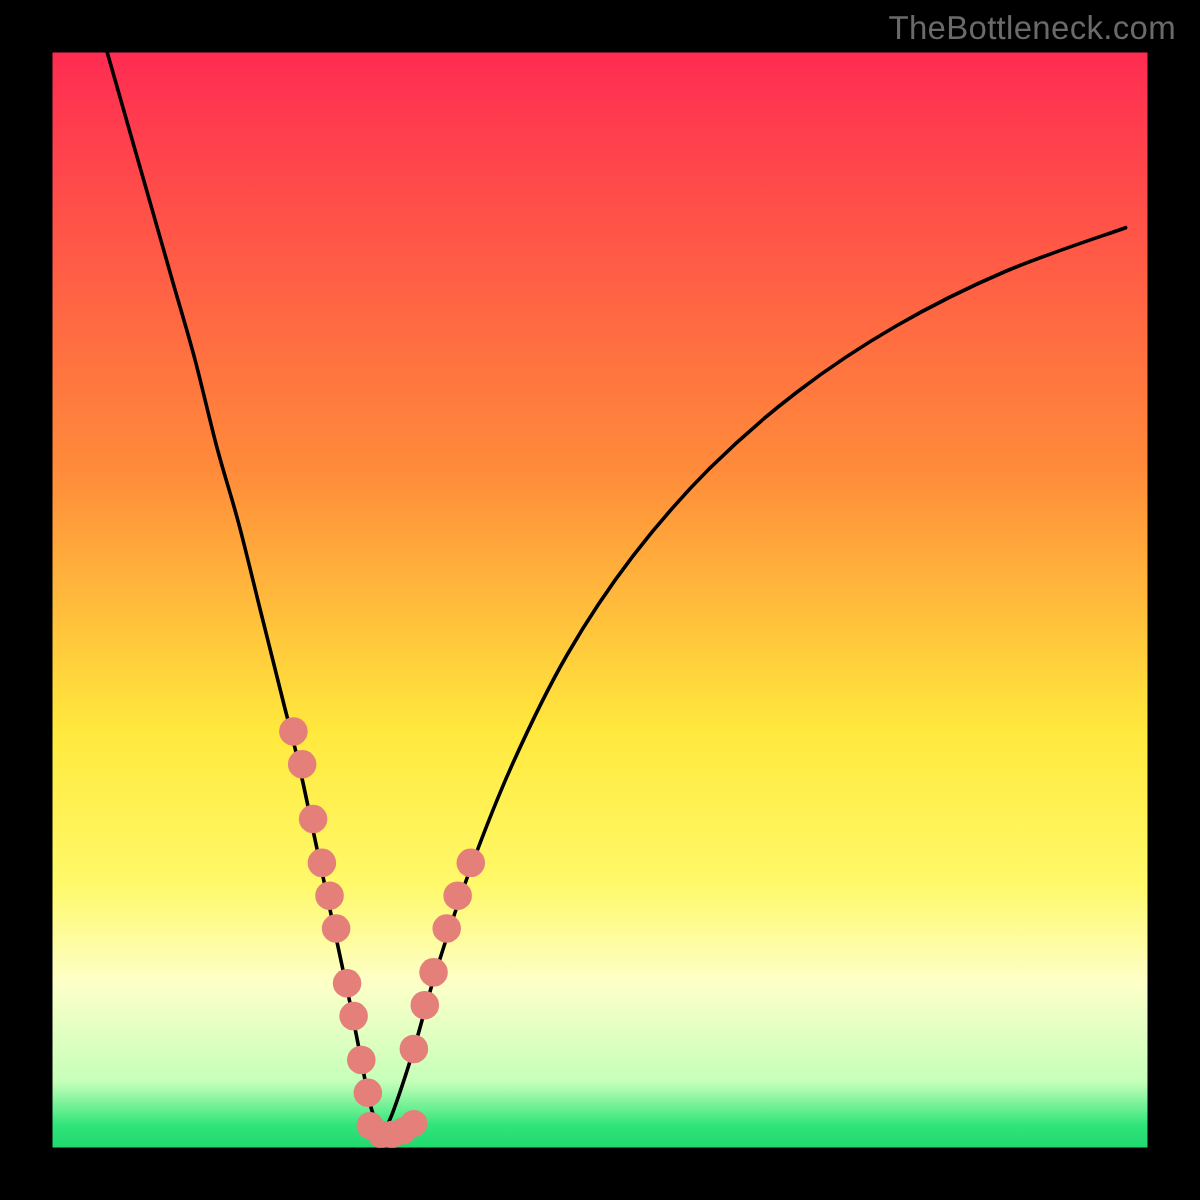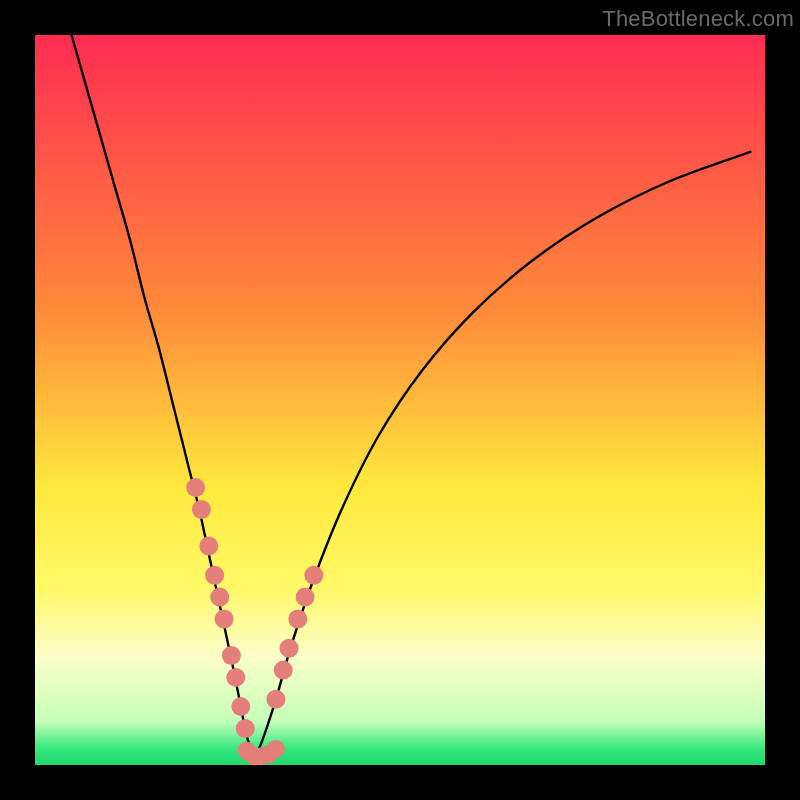--- a/index.html
+++ b/index.html
@@ -15,21 +15,21 @@
     position: absolute;
     left: 0;
     top: 0;
     width: 800px;
     height: 800px;
     background: #000;
   }
   .watermark {
     position: absolute;
     top: 6px;
-    right: 6px;
+    right: 16px;
     color: #6a6a6a;
     font-size: 22px;
     letter-spacing: 0.2px;
     font-weight: 500;
   }
   svg {
     position: absolute;
     left: 0;
     top: 0;
   }

